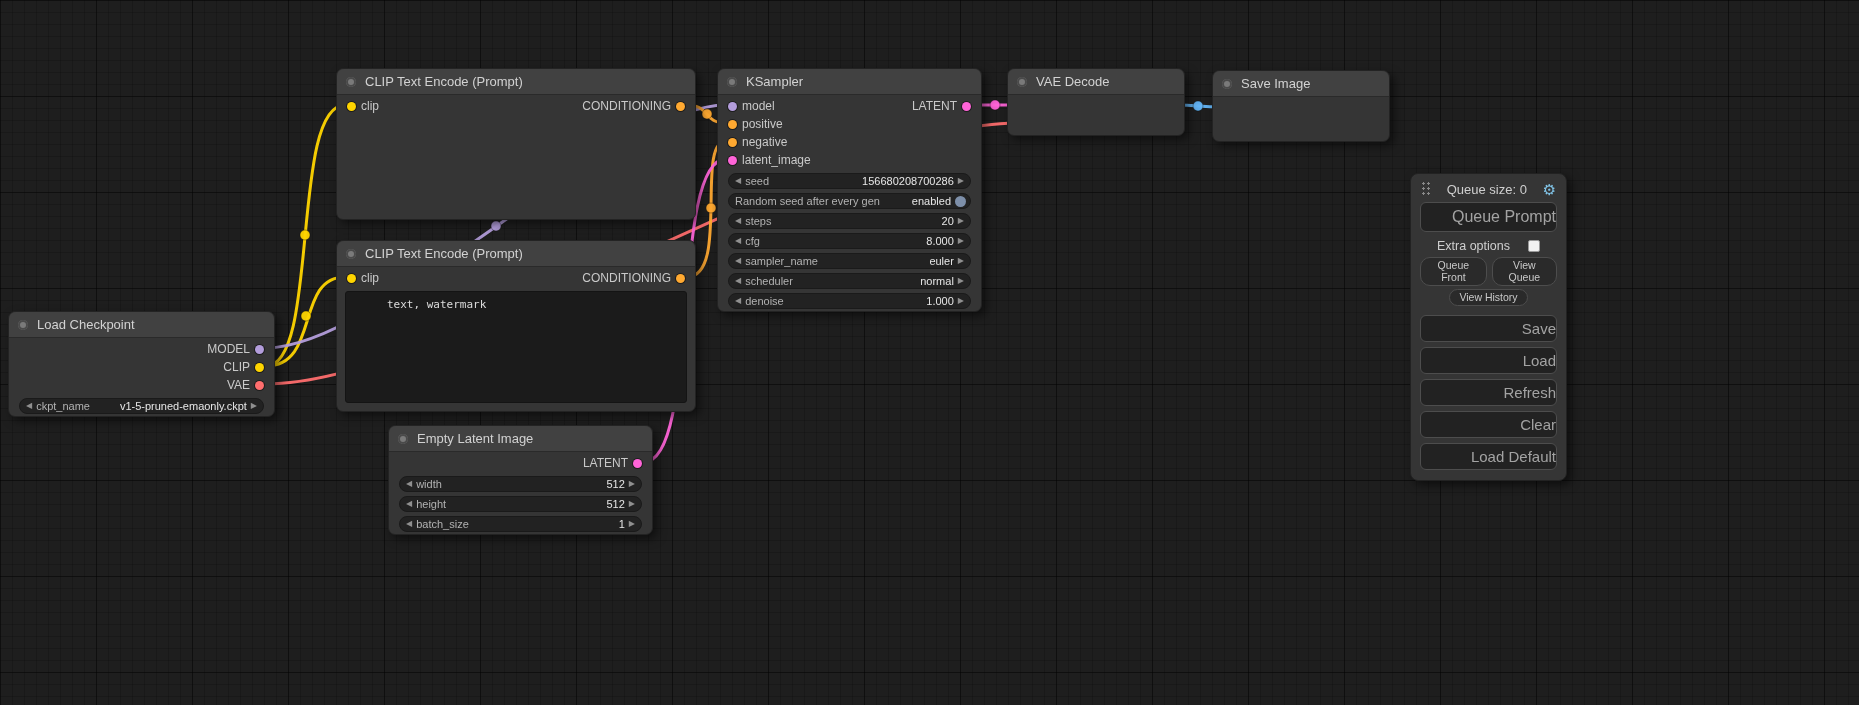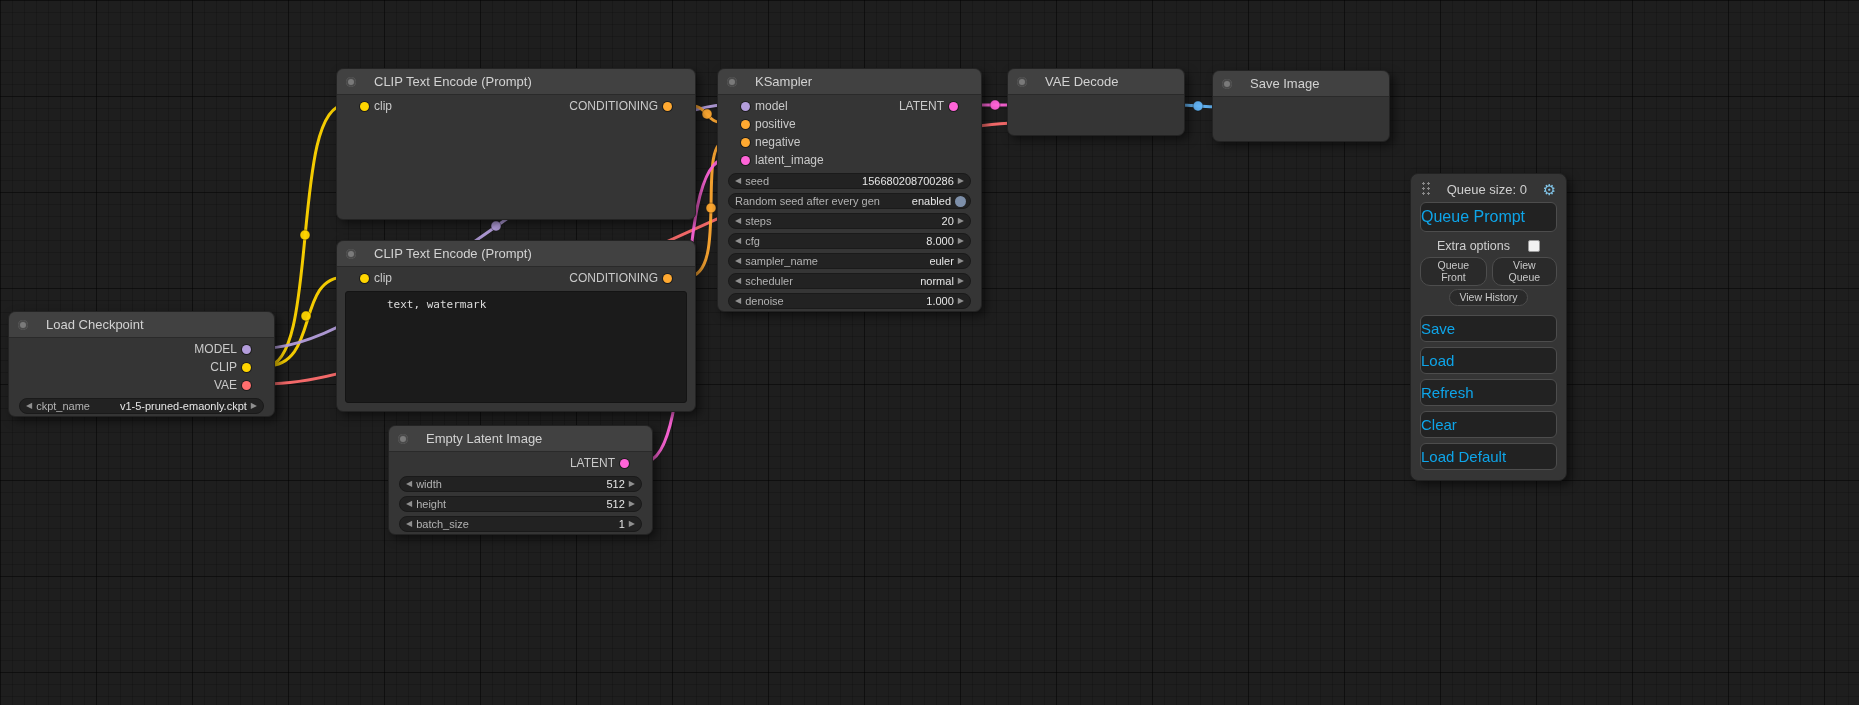--- a/index.html
+++ b/index.html
@@ -26,37 +26,37 @@
 
   .node {
     position: absolute;
     z-index: 2;
     background: #353535;
     border: 1px solid #232323;
     border-radius: 7px;
     box-shadow: 4px 4px 10px rgba(0,0,0,0.5);
   }
   .ntitle {
-    display: flex; align-items: center; gap: 18px;
+    display: flex; align-items: center; gap: 9px;
     height: 26px; padding: 0 9px;
     background: #414141;
     border-bottom: 1px solid #2a2a2a;
     border-radius: 7px 7px 0 0;
     font-size: 13px; color: #d2d2d2;
     cursor: move;
   }
   .cdot {
     width: 10px; height: 10px; border-radius: 50%;
     background: #7a7a7a; box-shadow: inset 0 0 0 2px #4a4a4a;
     flex: 0 0 auto;
   }
   .rows { padding: 2px 0 5px; }
   .prow {
     display: flex; align-items: center; gap: 5px;
-    height: 18px; padding: 0 23px;
+    height: 18px; padding: 0 10px;
     font-size: 12px; color: #c9c9c9;
   }
   .flexspace { flex: 1; }
   .pdot {
     width: 9px; height: 9px; border-radius: 50%;
     flex: 0 0 auto;
     box-shadow: 0 0 0 1px rgba(0,0,0,0.45);
   }
   .plabel { white-space: nowrap; }
 
@@ -94,21 +94,21 @@
   }
   .drag-handle {
     width: 10px; height: 16px; cursor: move;
     background-image: radial-gradient(circle, #8a8a8a 1.1px, transparent 1.3px);
     background-size: 5px 5px;
   }
   .gear { font-size: 15px; cursor: pointer; line-height: 1; }
   .btn-big {
     display: block; width: 100%; margin: 5px 0 0; padding: 4px 0;
     background: #222; border: 1px solid #4d4d4d; border-radius: 6px;
-    color: #0ea5e9; font-size: 15px; text-align: left; cursor: pointer;
+    color: #a3a3a3; font-size: 15px; text-align: right; cursor: pointer;
     font-family: "Liberation Sans", sans-serif;
   }
   .btn-qp { font-size: 16px; padding: 5px 0; }
   .gap-top { margin-top: 9px; }
   .extra-row {
     display: flex; align-items: center; justify-content: center; gap: 18px;
     color: #cfcfcf; font-size: 12.5px; margin: 7px 0 4px;
   }
   .checkbox {
     width: 12px; height: 12px; background: #f2f2f2;

